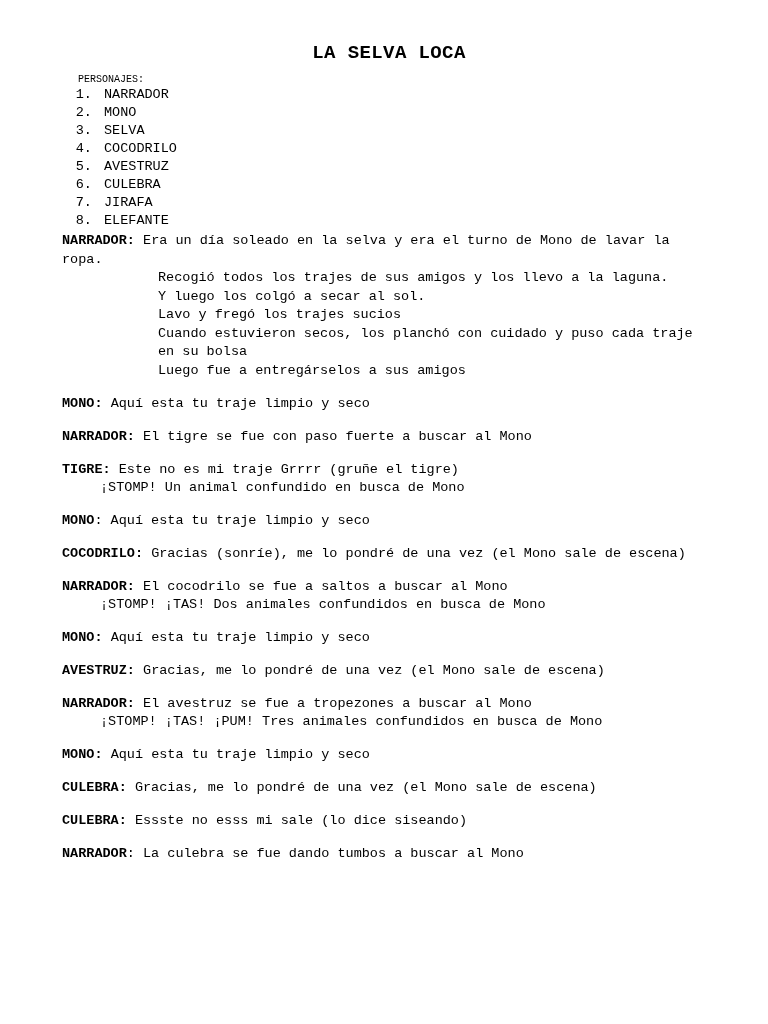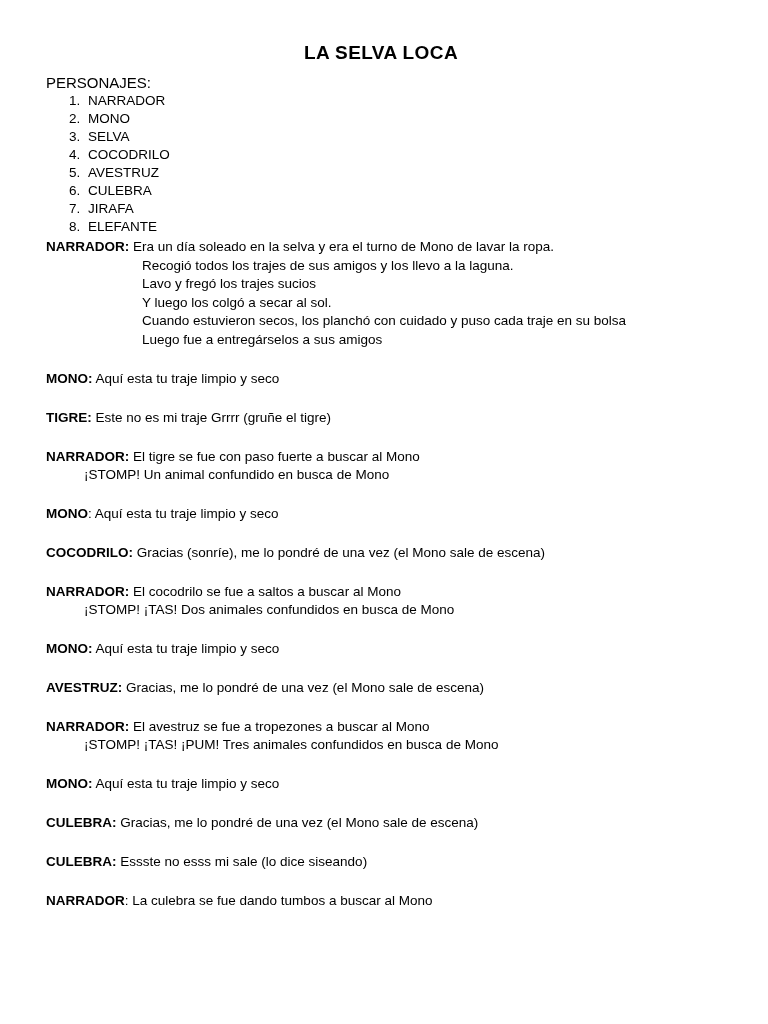--- a/index.html
+++ b/index.html
@@ -12,32 +12,33 @@
     height: 1024px;
     font-family: "Liberation Sans", sans-serif;
     color: #000000;
     overflow: hidden;
   }
   .page {
     position: relative;
     width: 768px;
     height: 1024px;
     box-sizing: border-box;
-    padding: 42px 52px 0 46px;
+    padding: 42px 52px 0 62px;
+    font-family: Liberation Mono, monospace;
   }
   .doc-title {
     text-align: center;
     font-size: 19px;
     font-weight: bold;
     letter-spacing: 0.4px;
     margin: 0 0 10px 0;
   }
   .cast-heading {
-    font-size: 15px;
-    margin: 0 0 1px 0;
+    font-size: 10px;
+    margin: 0 0 1px 16px;
   }
   ol.cast-list {
     margin: 0 0 0 0;
     padding: 0 0 0 38px;
     list-style-type: decimal;
     font-size: 13.5px;
   }
   ol.cast-list li {
     line-height: 18px;
     padding-left: 4px;
@@ -51,21 +52,21 @@
     font-weight: bold;
   }
   .narrator-cont {
     padding-left: 96px;
     font-size: 13.5px;
     line-height: 18.5px;
   }
   .line {
     font-size: 13.5px;
     line-height: 18px;
-    margin-top: 21px;
+    margin-top: 15px;
   }
   .line .speaker {
     font-weight: bold;
   }
   .subline {
     padding-left: 38px;
     font-size: 13.5px;
     line-height: 18px;
     margin-top: 0;
   }
@@ -88,39 +89,39 @@
     <li>CULEBRA</li>
     <li>JIRAFA</li>
     <li>ELEFANTE</li>
   </ol>
 
   <div class="narrator-block">
     <span class="speaker">NARRADOR:</span>
     <span>Era un día soleado en la selva y era el turno de Mono de lavar la ropa.</span>
   </div>
   <div class="narrator-cont">Recogió todos los trajes de sus amigos y los llevo a la laguna.</div>
+  <div class="narrator-cont">Y luego los colgó a secar al sol.</div>
   <div class="narrator-cont">Lavo y fregó los trajes sucios</div>
-  <div class="narrator-cont">Y luego los colgó a secar al sol.</div>
   <div class="narrator-cont">Cuando estuvieron secos, los planchó con cuidado y puso cada traje en su bolsa</div>
   <div class="narrator-cont">Luego fue a entregárselos a sus amigos</div>
 
   <div class="line">
     <span class="speaker">MONO:</span>
     <span>Aquí esta tu traje limpio y seco</span>
   </div>
 
 
   <div class="line">
-    <span class="speaker">TIGRE:</span>
-    <span>Este no es mi traje Grrrr (gruñe el tigre)</span>
+    <span class="speaker">NARRADOR:</span>
+    <span>El tigre se fue con paso fuerte a buscar al Mono</span>
   </div>
 
   <div class="line">
-    <span class="speaker">NARRADOR:</span>
-    <span>El tigre se fue con paso fuerte a buscar al Mono</span>
+    <span class="speaker">TIGRE:</span>
+    <span>Este no es mi traje Grrrr (gruñe el tigre)</span>
   </div>
   <div class="subline">¡STOMP! Un animal confundido en busca de Mono</div>
 
   <div class="line">
     <span class="speaker">MONO</span><span>: Aquí esta tu traje limpio y seco</span>
   </div>
 
   <div class="line">
     <span class="speaker">COCODRILO:</span>
     <span>Gracias (sonríe), me lo pondré de una vez (el Mono sale de escena)</span>

